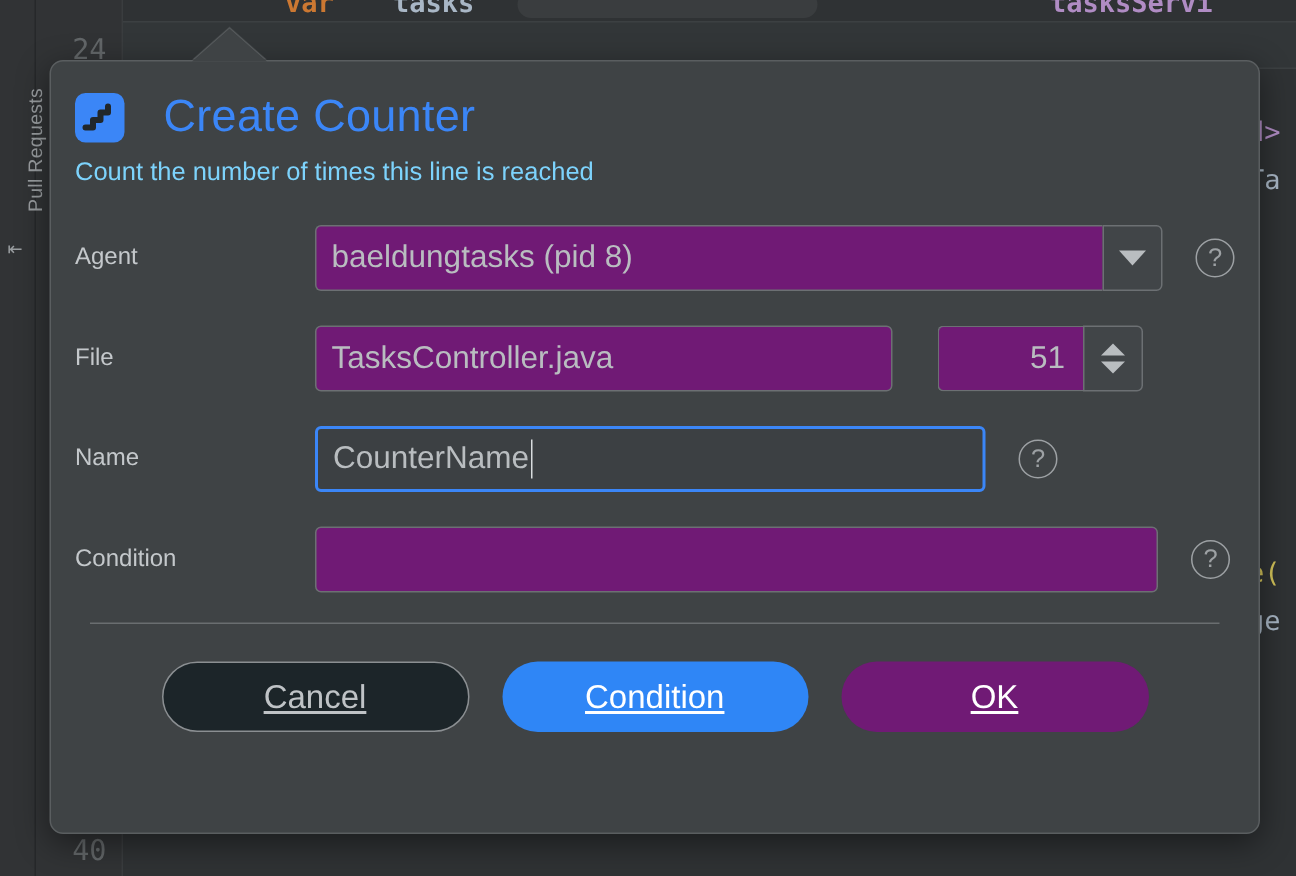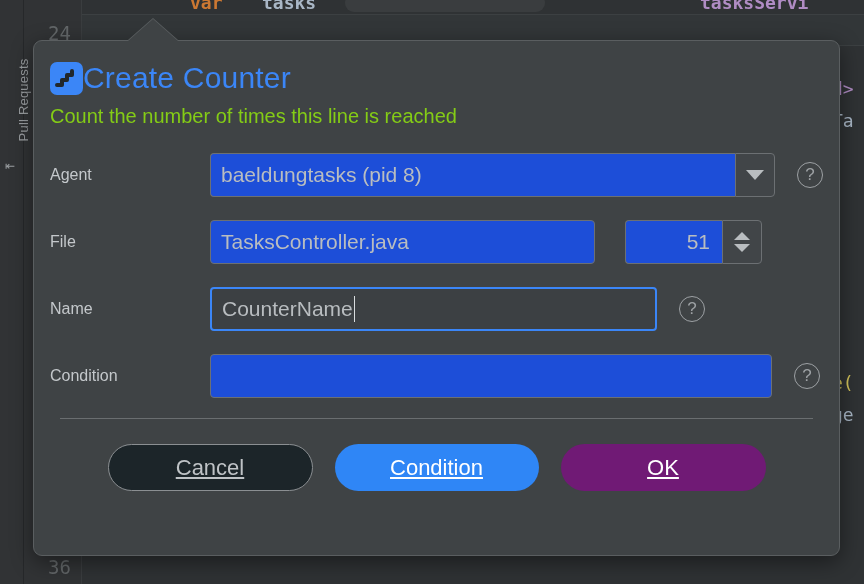--- a/index.html
+++ b/index.html
@@ -119,60 +119,60 @@
     width: 0; height: 0;
     border-left: 25px solid transparent;
     border-right: 25px solid transparent;
     border-bottom: 22px solid #3f4345;
     filter: drop-shadow(0 -1px 0 #5a5e60);
   }
 
   #dialog-header {
     display: flex;
     align-items: center;
-    gap: 0;
+    gap: 26px;
     padding: 20px 0 0 16px;
   }
   #counter-icon {
     width: 33px; height: 33px;
     background: #3b86f7;
     border-radius: 7px;
     position: relative;
     flex: none;
   }
   #counter-icon svg { position: absolute; left: 0; top: 0; }
   #dialog-title {
     color: #3b86f7;
     font-size: 30px;
     font-weight: normal;
     letter-spacing: .2px;
   }
   #dialog-subtitle {
-    color: #84cc16;
-    font-size: 20px;
+    color: #7dd3fc;
+    font-size: 17px;
     padding: 10px 0 0 16px;
   }
 
   #form-area { padding: 22px 0 0 16px; }
 
   .form-row {
     display: flex;
     align-items: center;
     height: 50px;
     margin-bottom: 17px;
   }
   .row-label {
     width: 160px;
     color: #c4c8cb;
     font-size: 16px;
     flex: none;
   }
 
   .field-box {
-    background: #1d4ed8;
+    background: #701a75;
     border: 1px solid #6c7073;
     border-radius: 4px;
     height: 44px;
     display: flex;
     align-items: center;
     padding: 0 10px;
     color: #b9bdc0;
     font-size: 21px;
   }
   .field-box.focused {
@@ -293,21 +293,21 @@
   <span class="code-frag" id="code-tasks">tasks</span>
   <div id="code-inlay"></div>
   <span class="code-frag" id="code-service">tasksServi</span>
   <span class="code-frag" id="code-frag-1">d&gt;</span>
   <span class="code-frag" id="code-frag-2">Ta</span>
   <span class="code-frag" id="code-frag-3">e(</span>
   <span class="code-frag" id="code-frag-4">ge</span>
 
   <div id="editor-gutter">
     <span class="gutter-line" style="top:22px">24</span>
-    <span class="gutter-line" style="top:556px">36</span>
+    <span class="gutter-line" style="top:556px">40</span>
   </div>
 
   <div id="left-toolbar">
     <div id="pull-requests-tab">Pull Requests</div>
     <div id="pull-requests-arrow-icon">⇤</div>
   </div>
 </div>
 
 <div id="create-counter-dialog">
   <div id="dialog-pointer-icon"></div>

